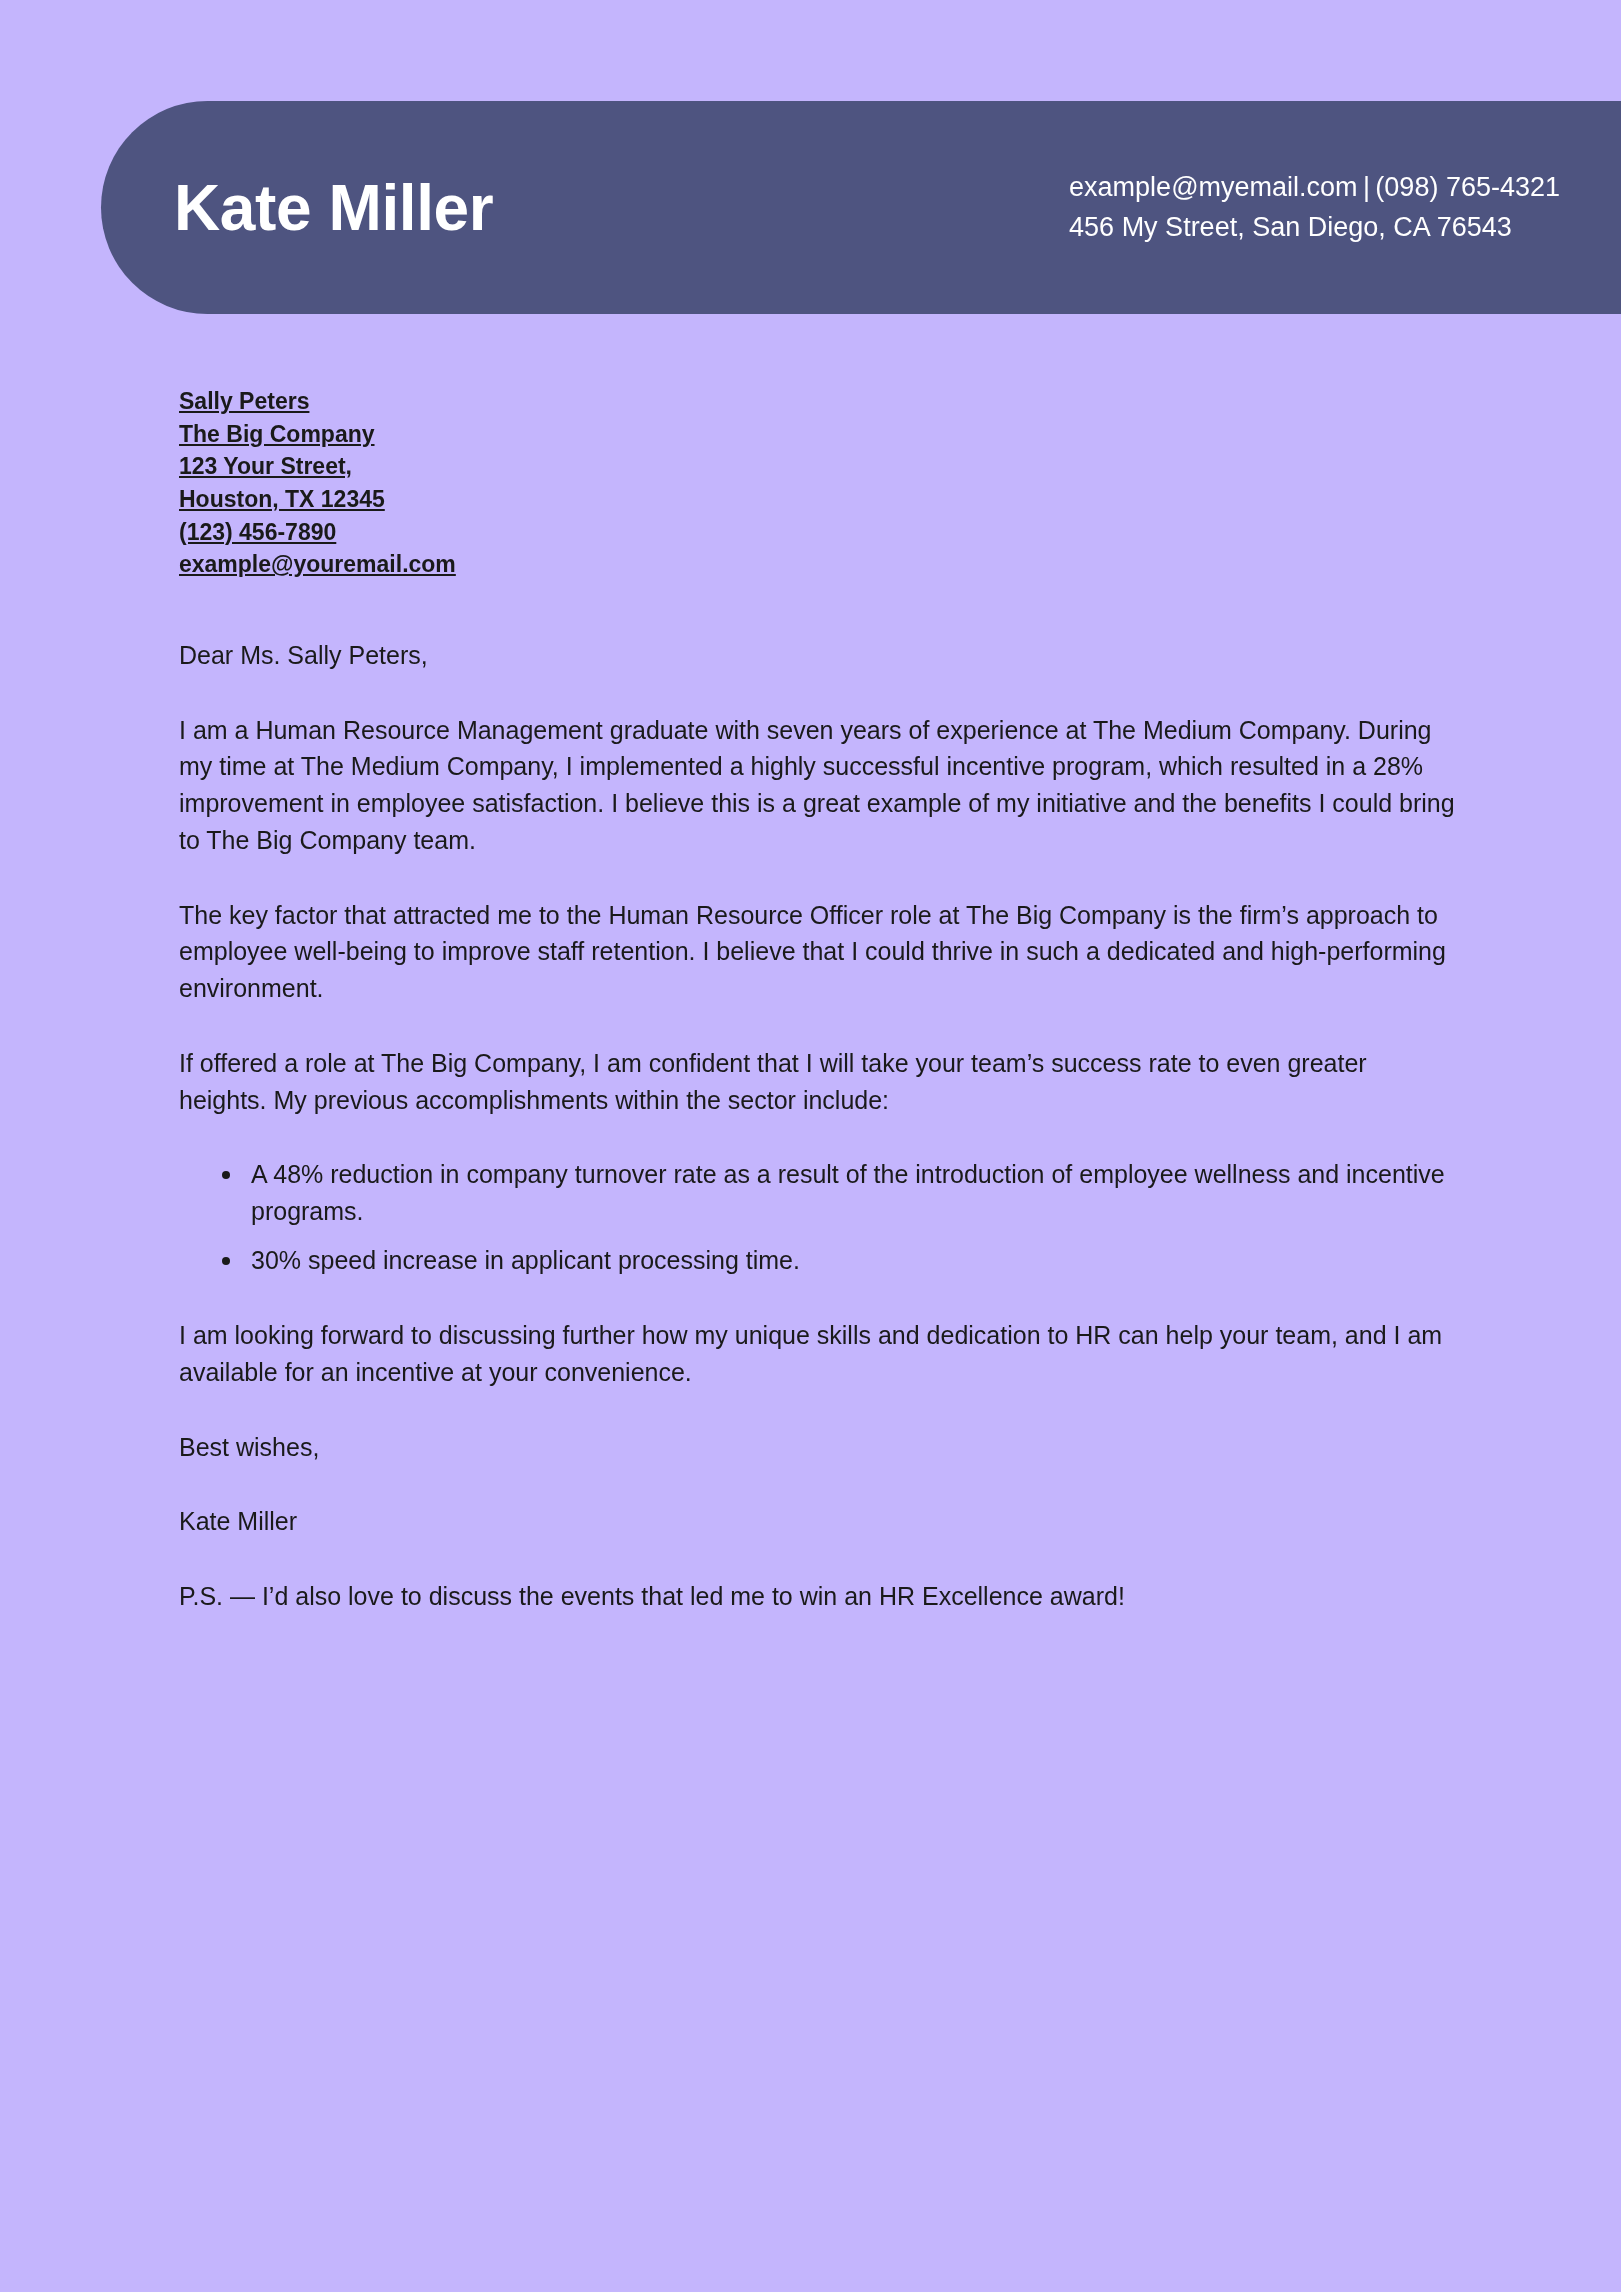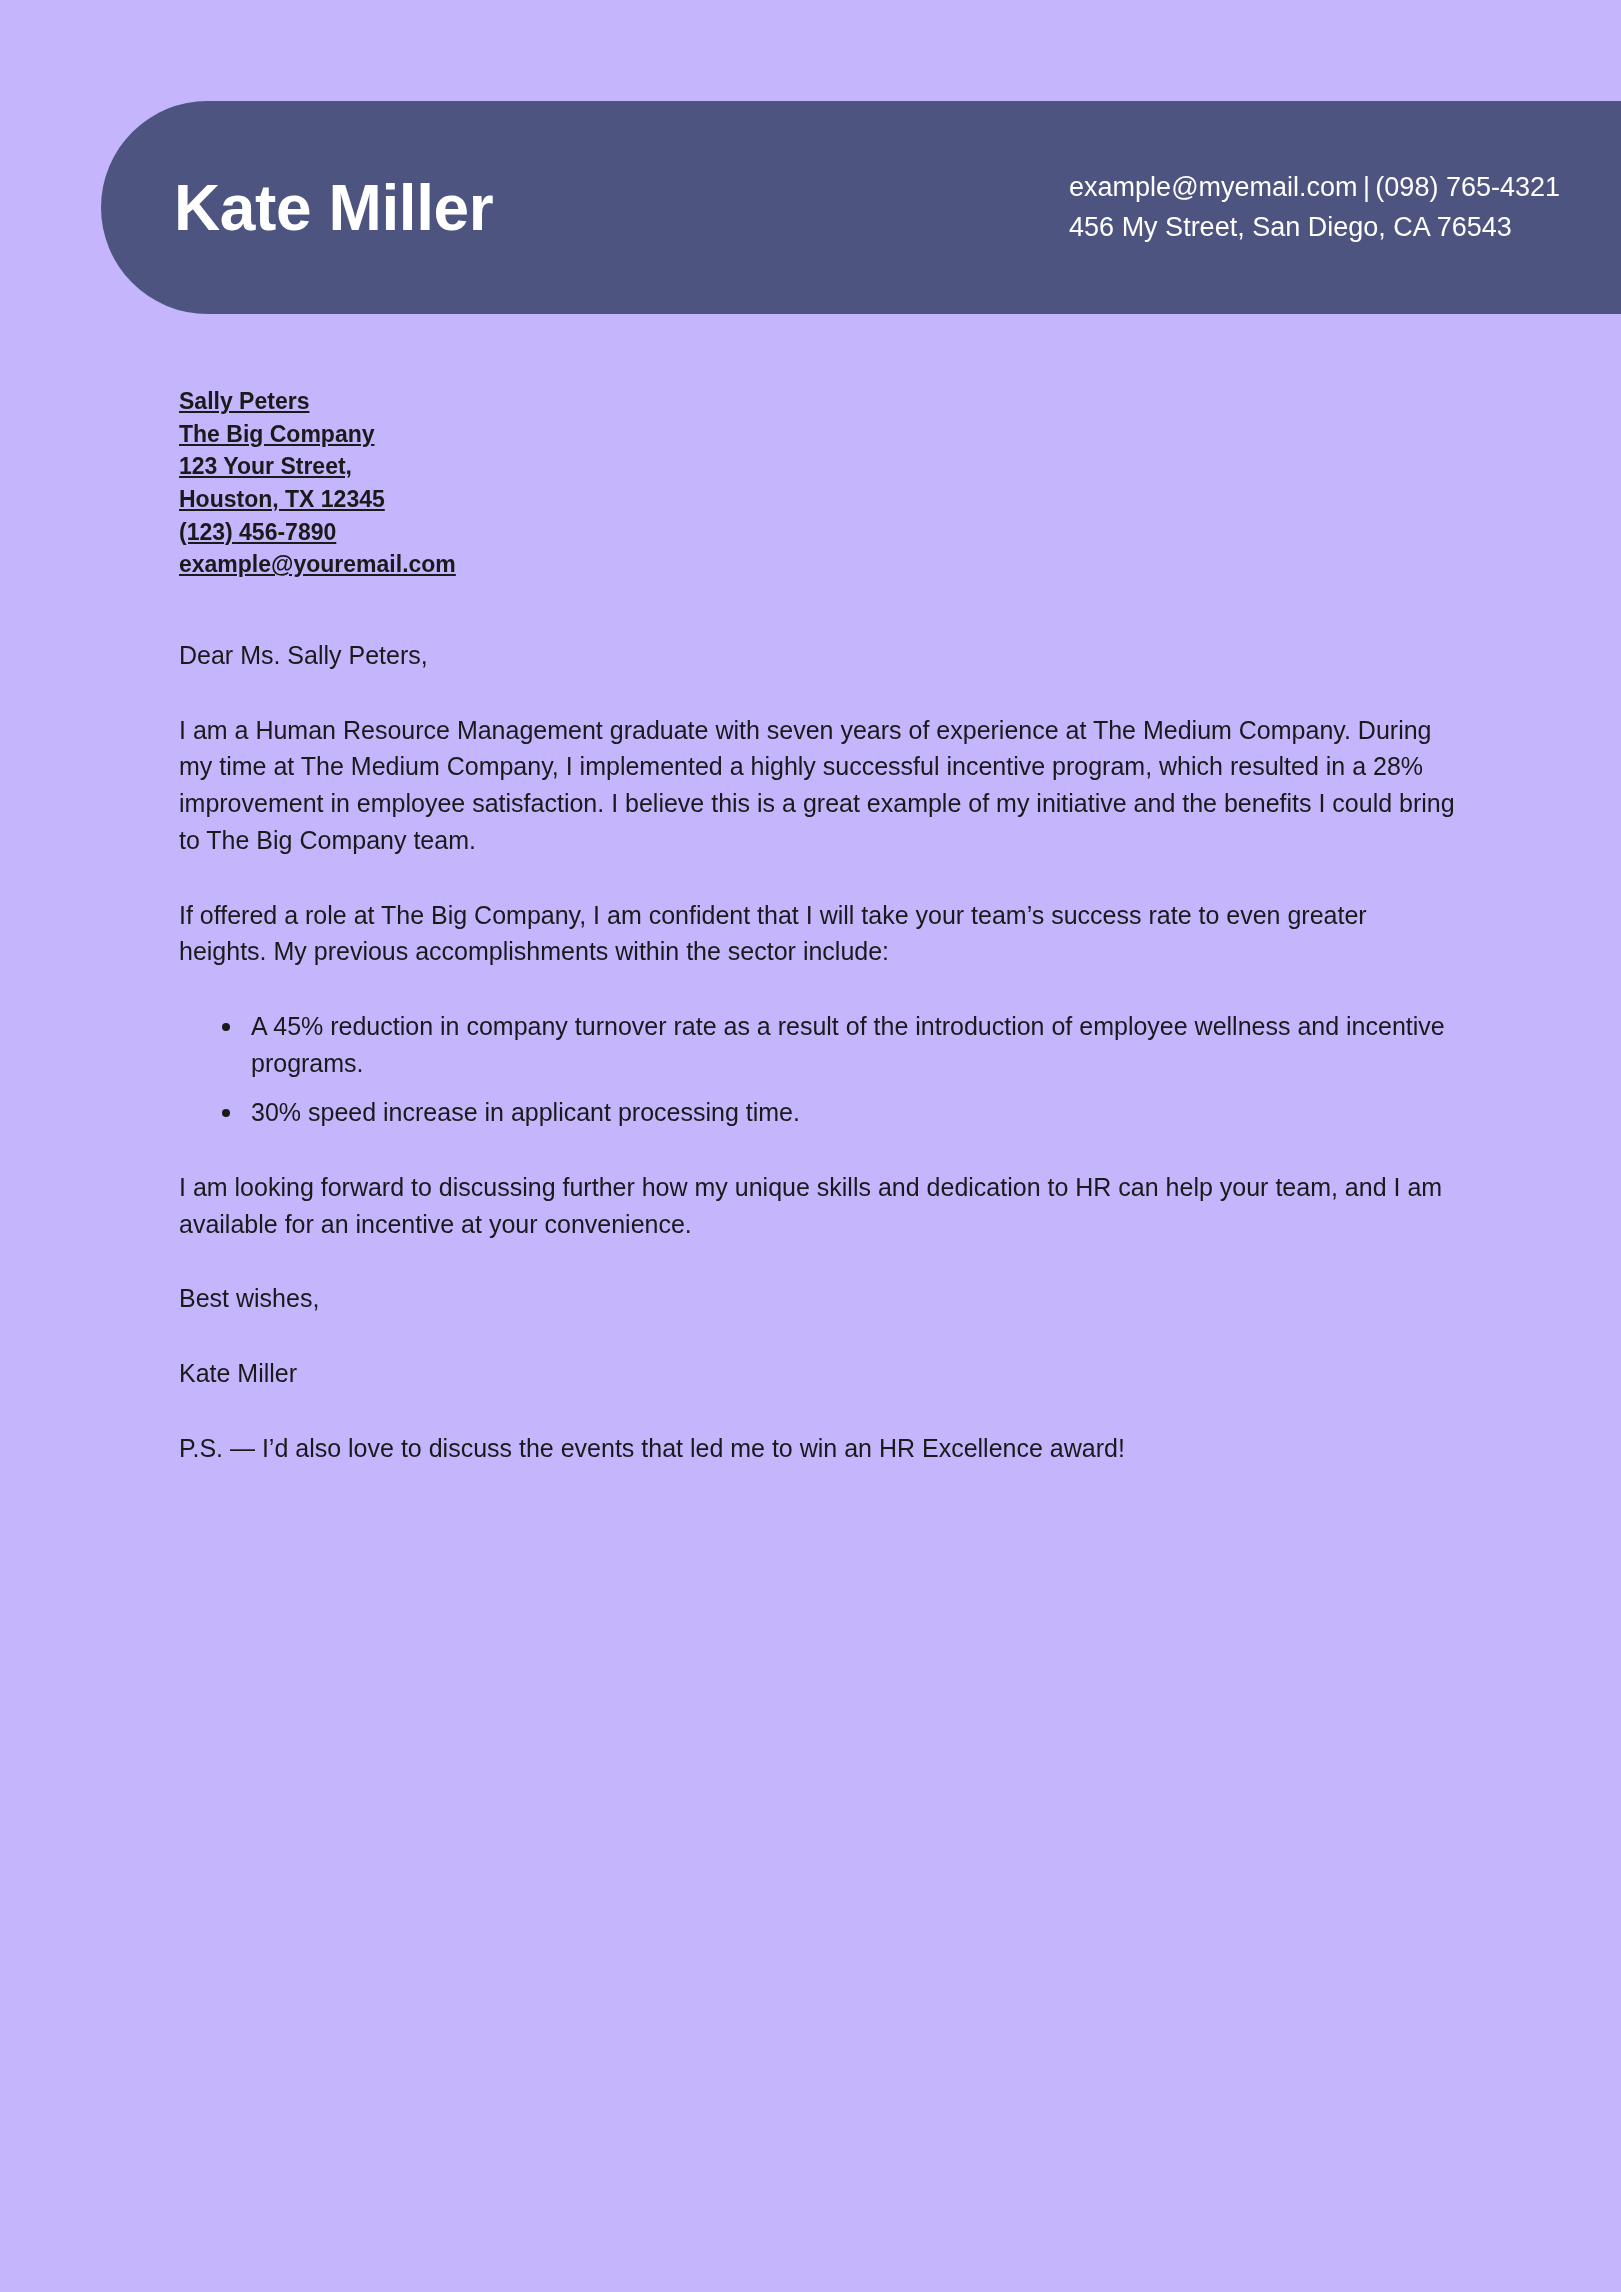--- a/index.html
+++ b/index.html
@@ -155,25 +155,26 @@
       <div class="line">Houston, TX 12345</div>
       <div class="line">(123) 456-7890</div>
       <div class="line">example@youremail.com</div>
     </div>
 
 
     <p class="para">Dear Ms. Sally Peters,</p>
 
     <p class="para">I am a Human Resource Management graduate with seven years of experience at The Medium Company. During my time at The Medium Company, I implemented a highly successful incentive program, which resulted in a 28% improvement in employee satisfaction. I believe this is a great example of my initiative and the benefits I could bring to The Big Company team.</p>
 
+    <p class="para">The key factor that attracted me to the Human Resource Officer role at The Big Company is the firm’s approach to employee well-being to improve staff retention. I believe that I could thrive in such a dedicated and high-performing environment.</p>
 
     <p class="para">If offered a role at The Big Company, I am confident that I will take your team’s success rate to even greater heights. My previous accomplishments within the sector include:</p>
 
     <ul class="bullets">
-      <li>A 45% reduction in company turnover rate as a result of the introduction of employee wellness and incentive programs.</li>
+      <li>A 48% reduction in company turnover rate as a result of the introduction of employee wellness and incentive programs.</li>
       <li>30% speed increase in applicant processing time.</li>
     </ul>
 
     <p class="para">I am looking forward to discussing further how my unique skills and dedication to HR can help your team, and I am available for an incentive at your convenience.</p>
 
     <p class="signoff">Best wishes,</p>
 
     <p class="signoff">Kate Miller</p>
 
     <p class="signoff">P.S. — I’d also love to discuss the events that led me to win an HR Excellence award!</p>

